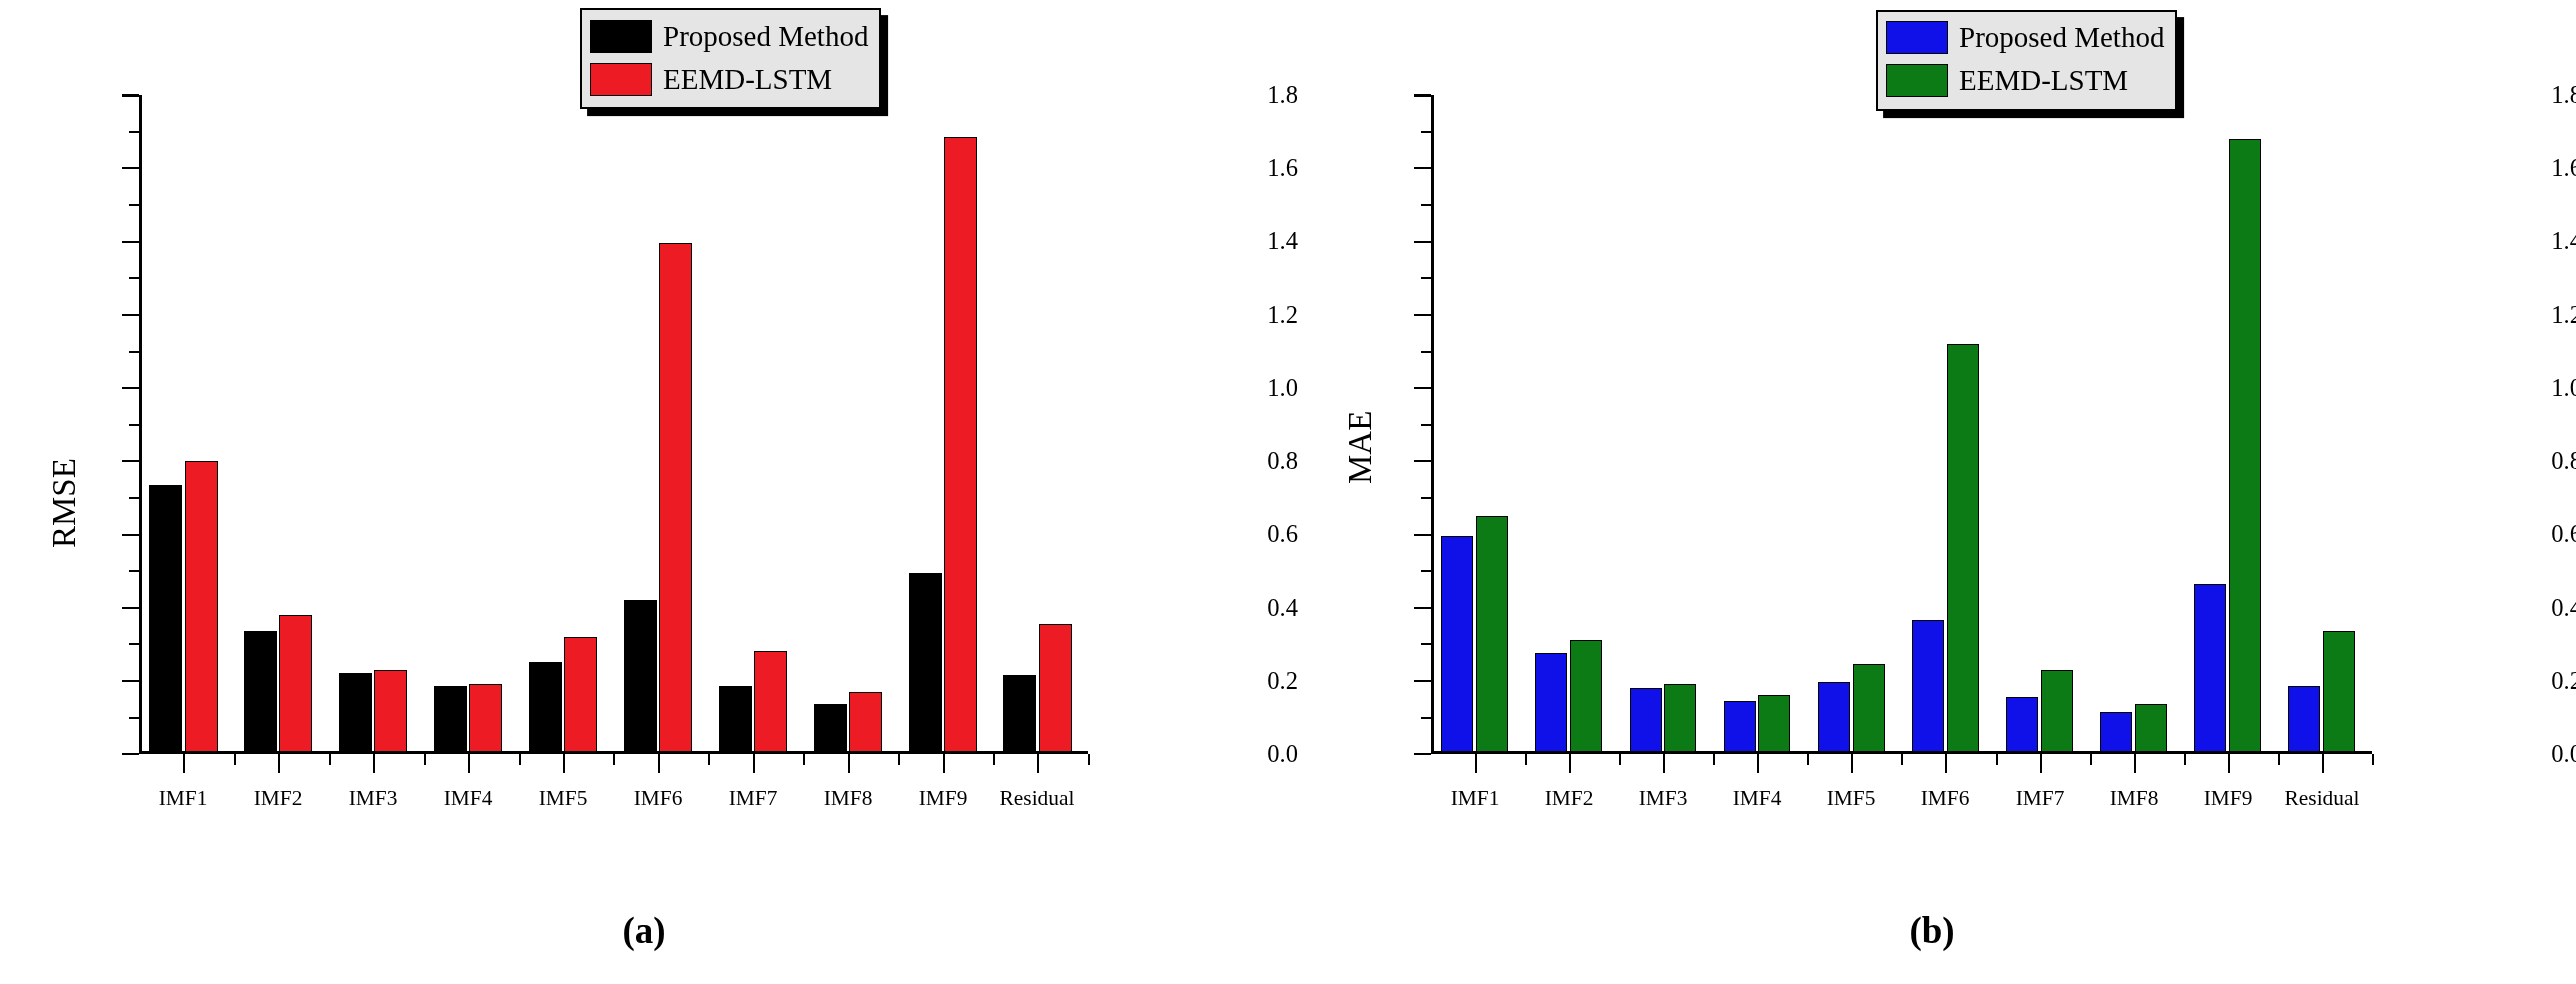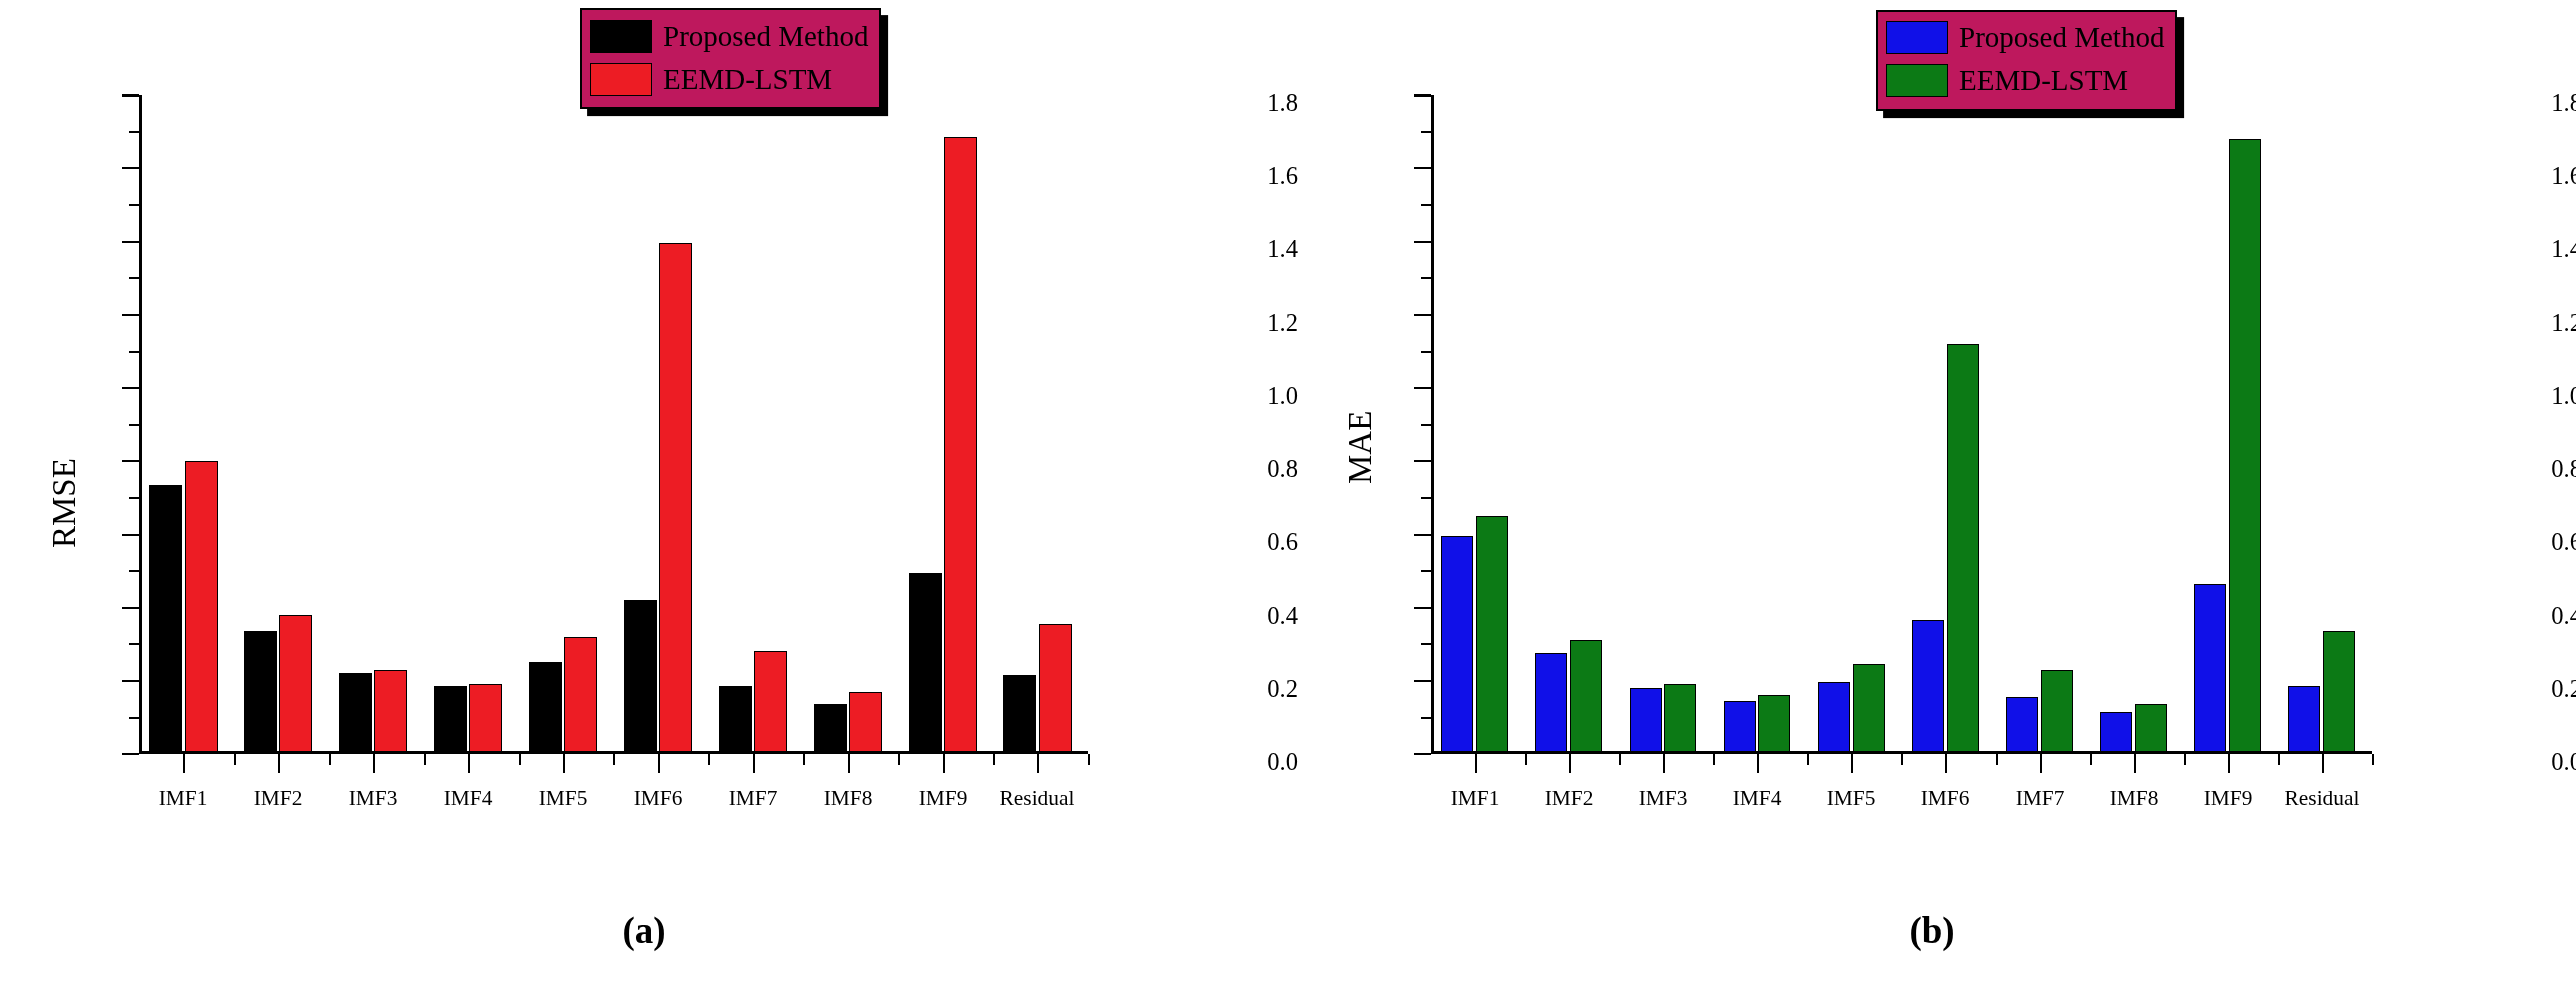--- a/index.html
+++ b/index.html
@@ -65,21 +65,20 @@
   }
   .ytick-label {
     position: absolute;
     right: 24px;
     transform: translateY(-50%);
     font-size: 24.6px;
     color: #000;
     white-space: nowrap;
     text-align: right;
     font-family: "Liberation Serif", serif;
-    margin-top: 8px;
   }
   .xtick {
     position: absolute;
     bottom: -19px;
     width: 2.4px; height: 19px;
     background: #000;
   }
   .xtick.minor {
     bottom: -11px;
     height: 11px;
@@ -109,21 +108,21 @@
   .bar {
     position: absolute;
     bottom: 1.6px;
     box-sizing: border-box;
     border: 1.6px solid #000;
   }
 
   
   .legend {
     position: absolute;
-    background: #be185d;
+    background: #e5e5e5;
     border: 2.4px solid #000;
     box-shadow: 7.1px 7.1px 0 0 #000;
     padding: 4.8px 11px 6.4px 8px;
   }
   .legend-row {
     display: flex;
     align-items: center;
     height: 43px;
   }
   .legend-swatch {

